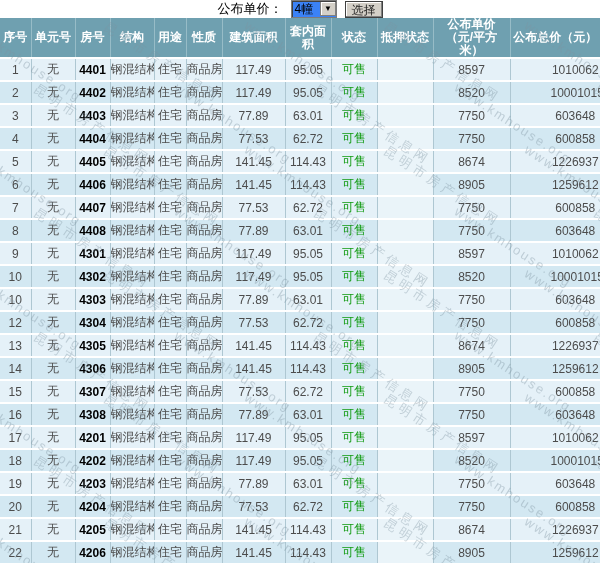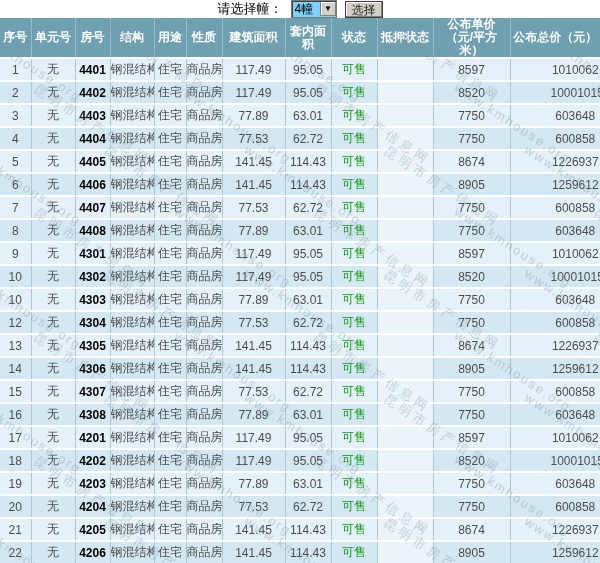--- a/index.html
+++ b/index.html
@@ -8,21 +8,21 @@
     font-family:"Liberation Sans","DejaVu Sans",sans-serif;
   }
   
   .toolbar{
     position:absolute;top:0;left:0;width:600px;height:18px;
     display:flex;align-items:center;justify-content:center;gap:8px;
     font-size:13px;color:#000;
   }
   .toolbar .lbl{font-size:13px;color:#000;}
   .select{
-    display:flex;align-items:center;height:16px;background:#7dd3fc;
+    display:flex;align-items:center;height:16px;background:#3b82f6;
     border:1px solid #7b7b7b;box-shadow:inset 1px 1px 0 #404040;
     cursor:pointer;
   }
   .select-value{font-size:12px;padding:0 3px;min-width:22px;color:#000;}
   .select-arrow{
     width:15px;height:14px;background:#d4d0c8;color:#000;
     border-left:1px solid #808080;
     box-shadow:inset -1px -1px 0 #808080, inset 1px 1px 0 #fff;
     font-size:8px;line-height:14px;text-align:center;
   }
@@ -64,21 +64,21 @@
     position:absolute;transform:rotate(33deg);transform-origin:0 0;
     color:rgba(125,146,160,0.38);font-size:13px;letter-spacing:2px;white-space:nowrap;
   }
 </style>
 </head>
 <body>
 
 <div class="screen">
 
   <div class="toolbar">
-    <span class="lbl">请选择幢：</span>
+    <span class="lbl">公布单价：</span>
     <div class="select">
       <span class="select-value">4幢</span>
       <span class="select-arrow">▼</span>
     </div>
     <button class="btn">选择</button>
   </div>
 
   <table class="units">
     <colgroup>
         <col style="width: 31px;">

